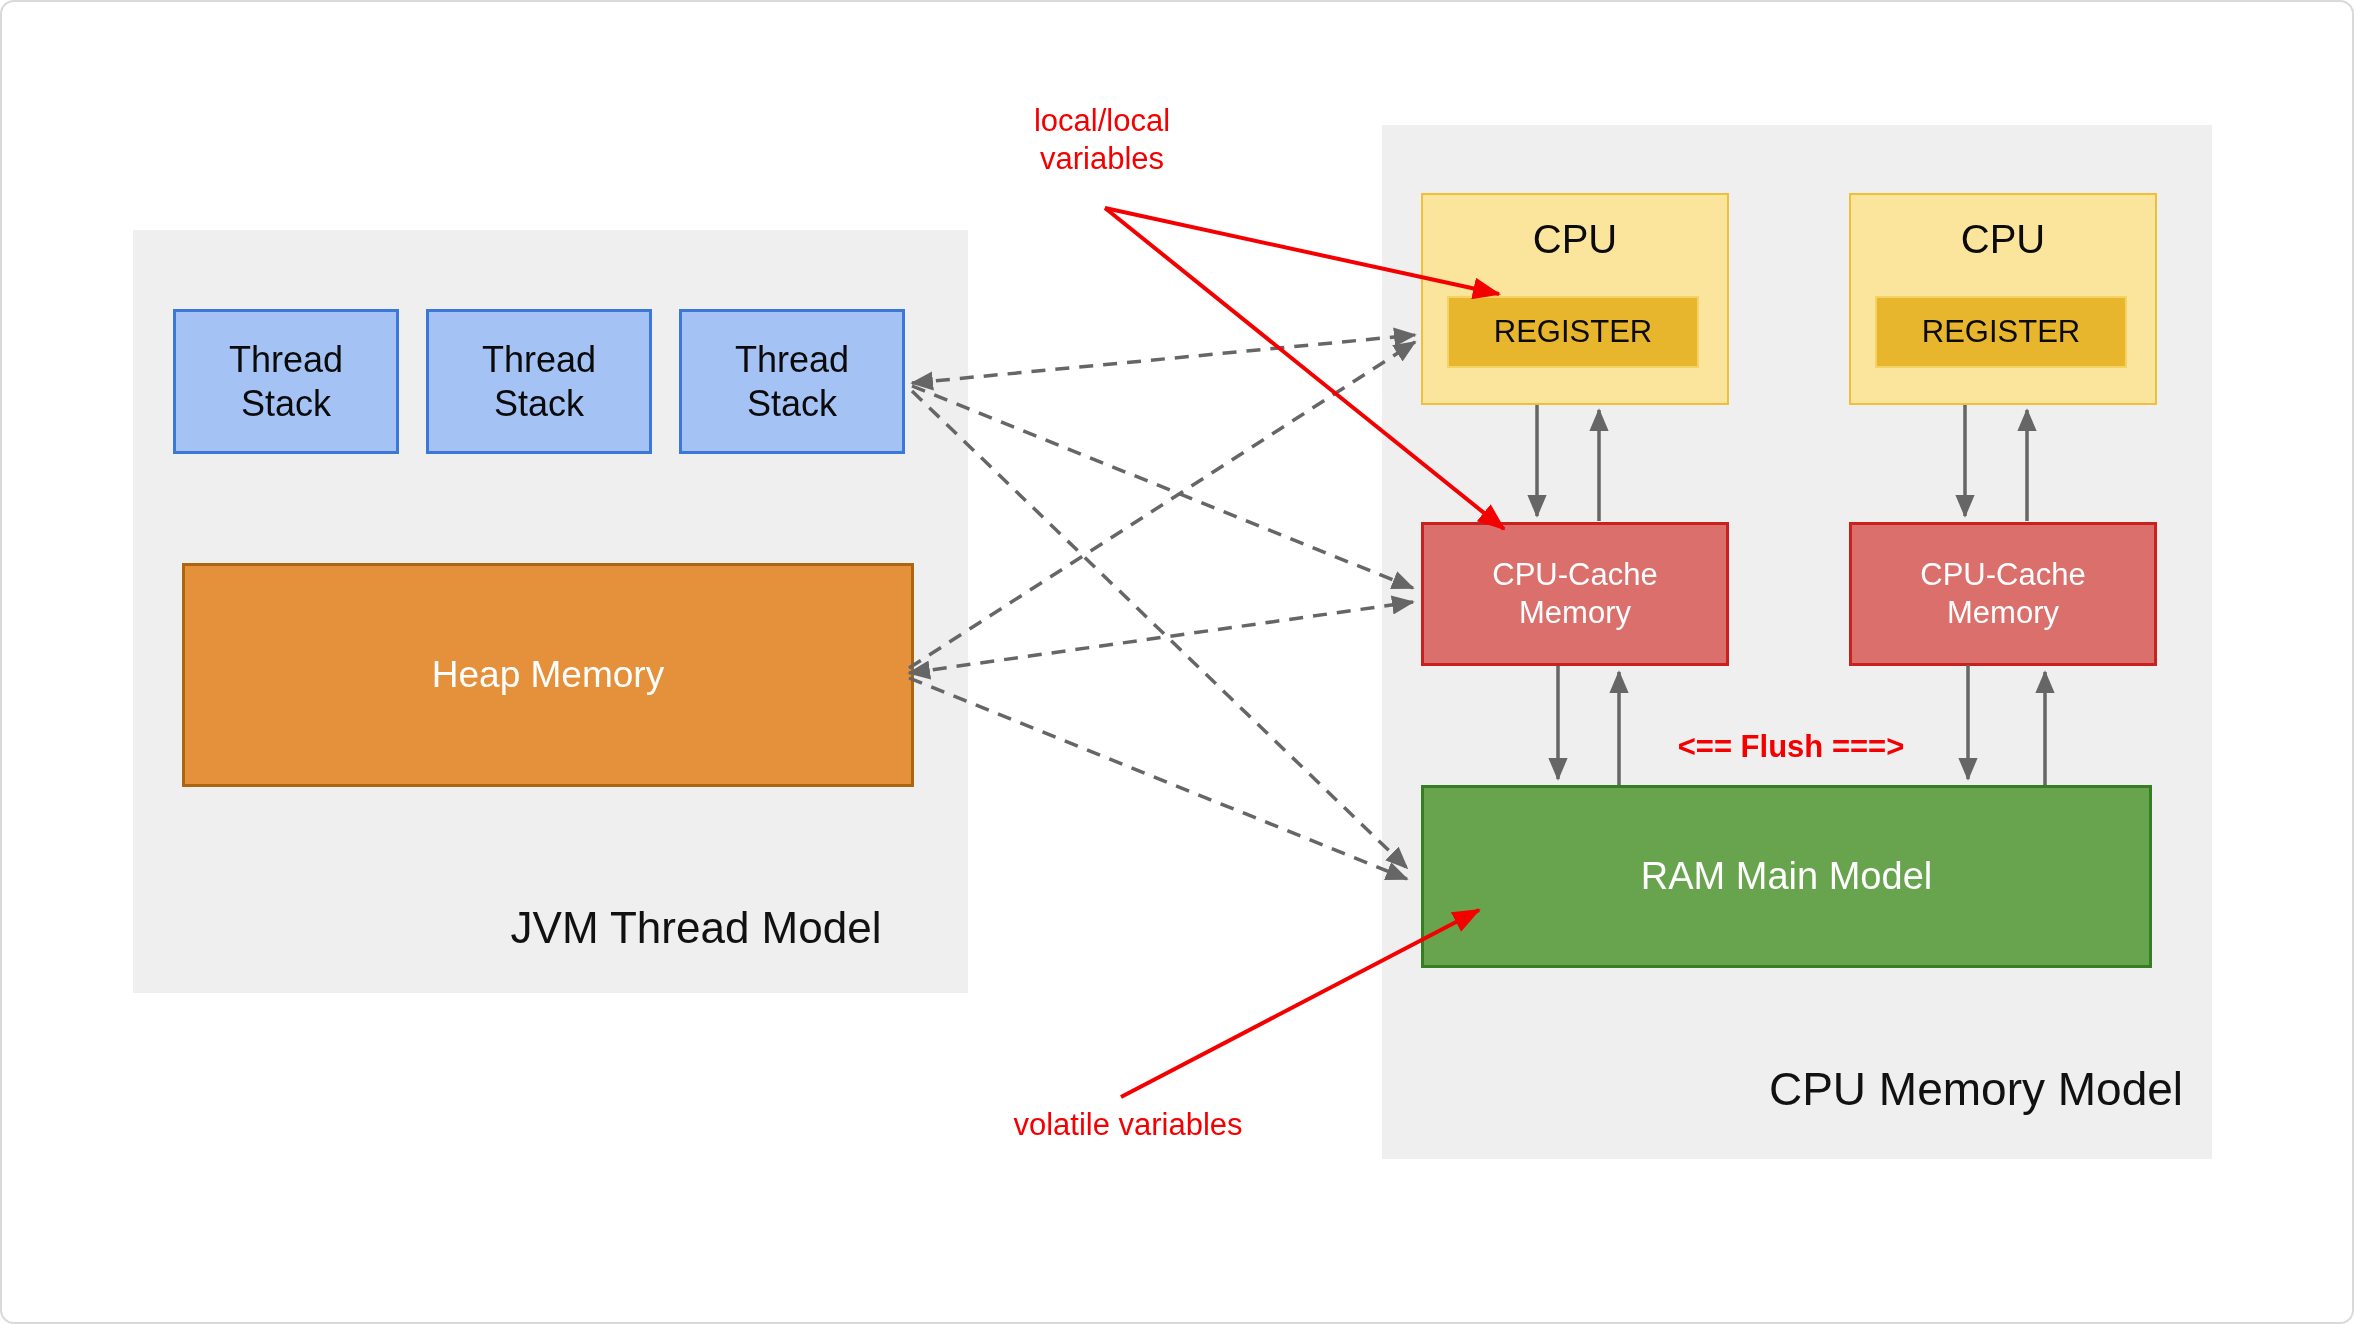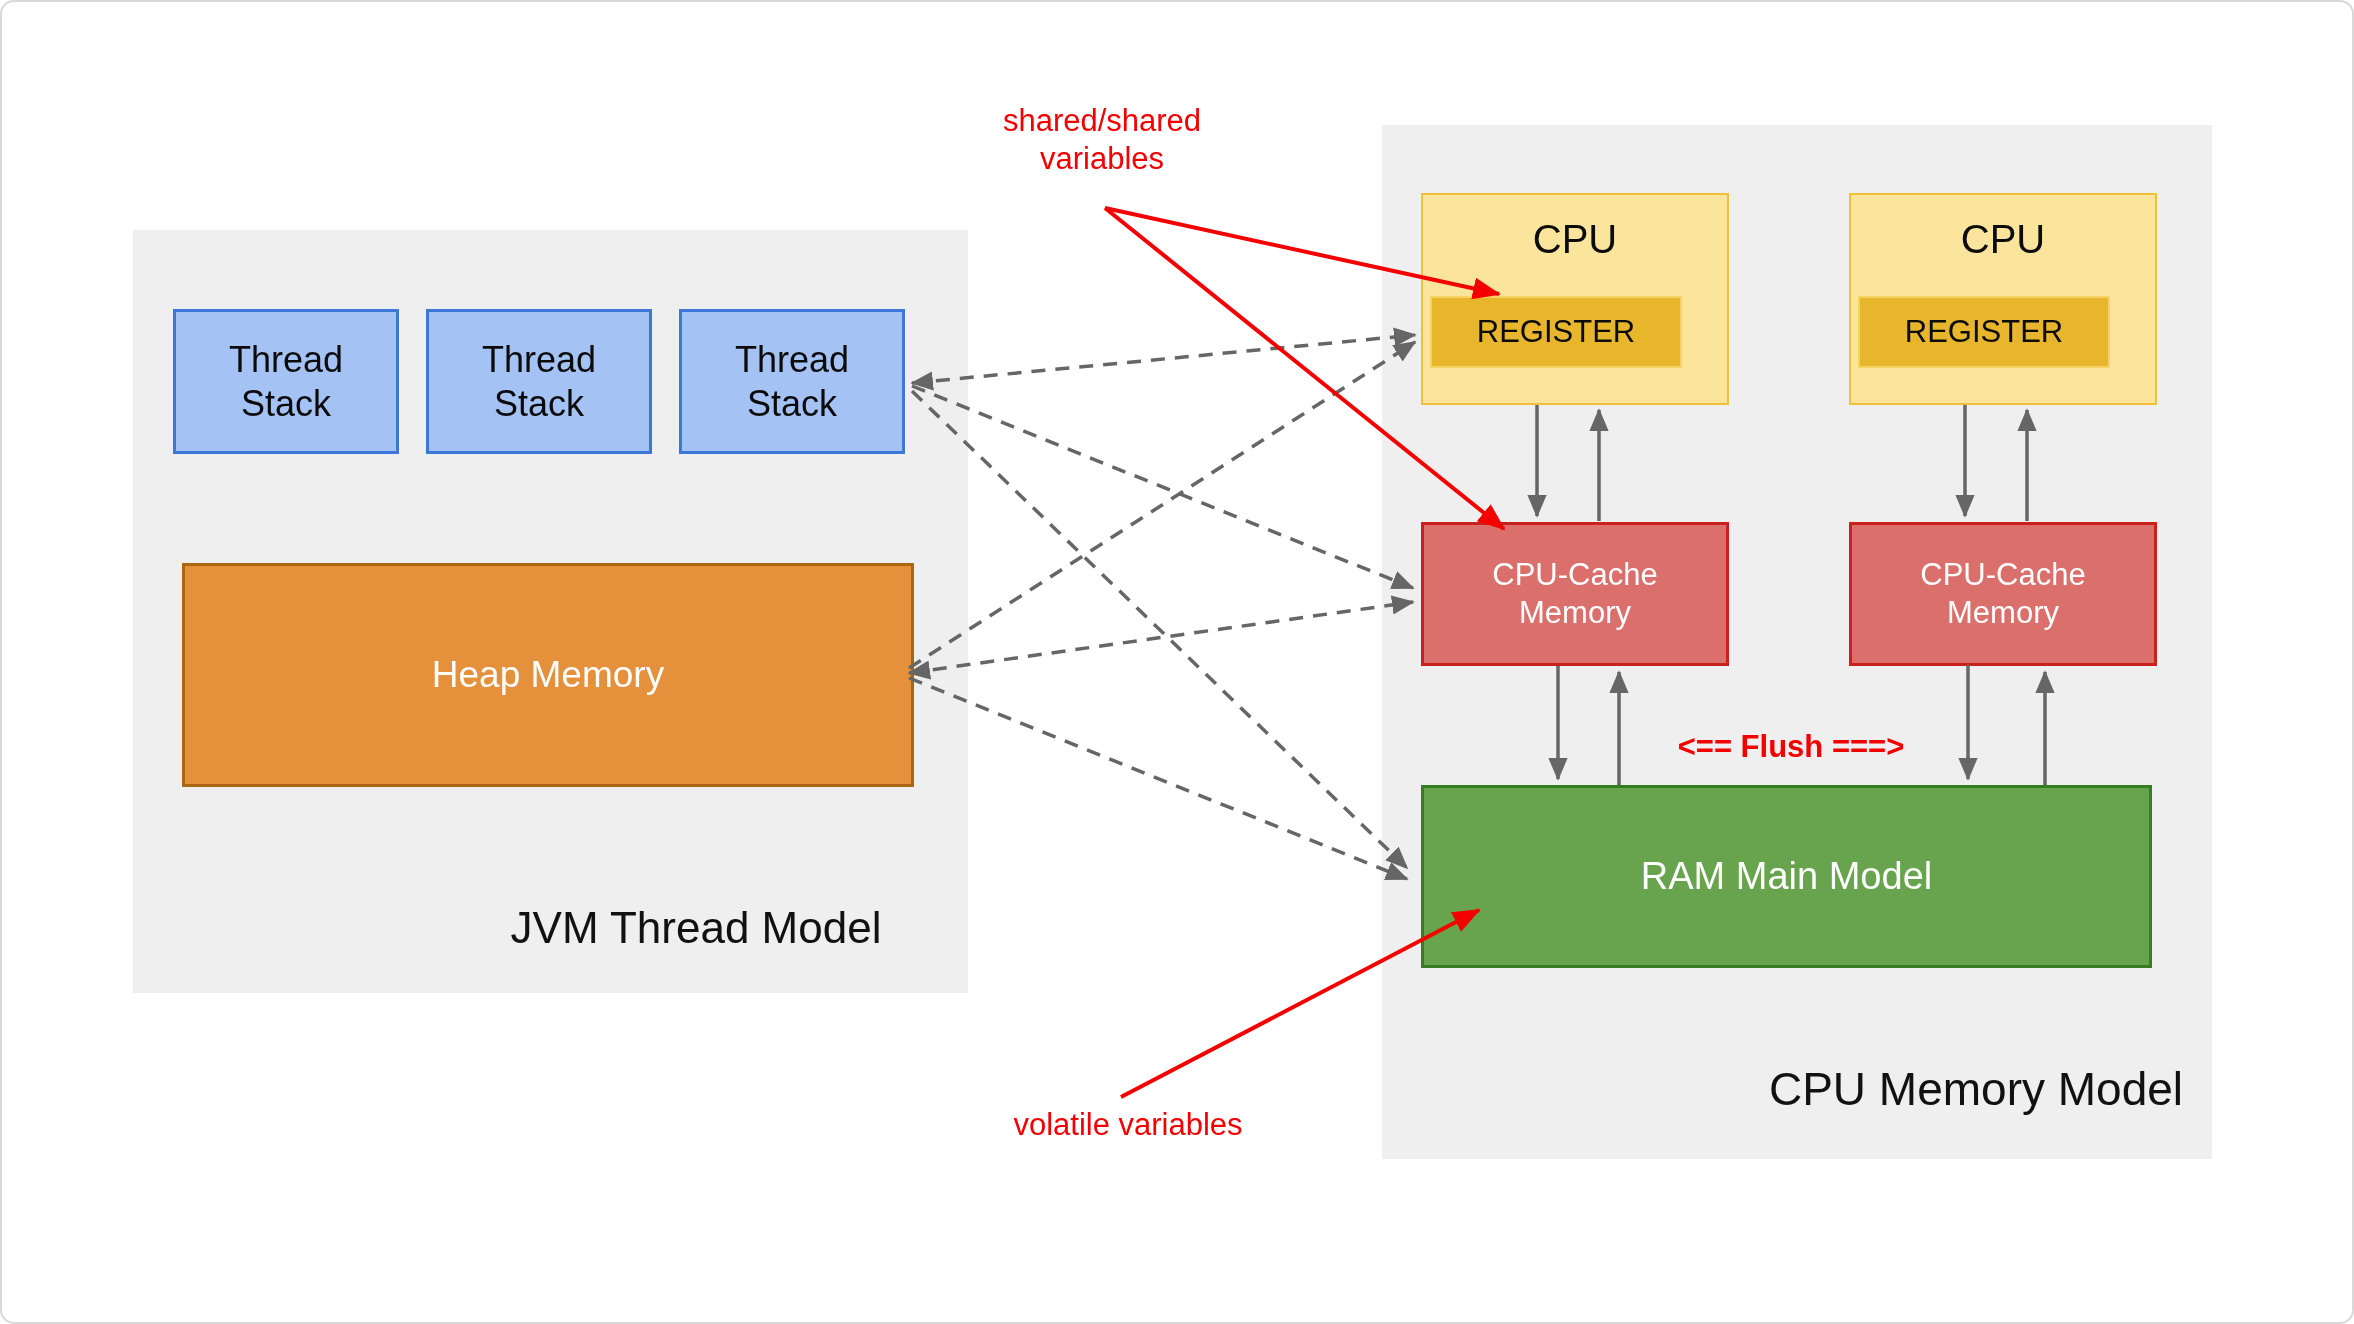--- a/index.html
+++ b/index.html
@@ -44,21 +44,21 @@
   .cpu-title{left:1674px; top:1060px; width:600px; font-size:46px;}
 
   .cpu-box{
     top:191px; width:308px; height:212px;
     background:var(--c-cpu_fill); border:2px solid var(--c-cpu_border);
     display:block;
   }
   .cpu-box-1{left:1419px;} .cpu-box-2{left:1847px;}
   .cpu-label{position:absolute; top:20px; left:0; width:100%; text-align:center; font-size:40px; line-height:48px; color:#0b0b0b;}
   .register{
-    position:absolute; left:7px; top:101px; width:252px; height:72px; box-sizing:border-box;
+    position:absolute; left:24px; top:101px; width:252px; height:72px; box-sizing:border-box;
     background:var(--c-register_fill); border:2px solid var(--c-register_border);
     display:flex; align-items:center; justify-content:center;
     font-size:31px; color:#0b0b0b;
   }
 
   .cache{
     top:520px; width:308px; height:144px;
     background:var(--c-cache_fill); border:3px solid var(--c-cache_border);
     color:#ffffff; font-size:31px; line-height:38px; flex-direction:column;
   }
@@ -125,21 +125,21 @@
     <span class="cache-line">Memory</span>
   </div>
 
   <div class="box ram">
     <span>RAM Main Model</span>
   </div>
 
   <div class="panel-title cpu-title">CPU Memory Model</div>
 
   <div class="red-note note-local">
-    <span class="cache-line">shared/shared</span>
+    <span class="cache-line">local/local</span>
     <span class="cache-line">variables</span>
   </div>
   <div class="red-note note-volatile">volatile variables</div>
   <div class="red-note note-flush">&lt;== Flush ===&gt;</div>
 
   <svg class="connector-layer" viewBox="0 0 2354 1324" xmlns="http://www.w3.org/2000/svg">
     <defs>
       <marker id="mEnd" orient="auto" markerWidth="6.5" markerHeight="5.5" refX="6" refY="2.75">
         <path d="M0,0 L6.5,2.75 L0,5.5 z" fill="#666666"></path>
       </marker>

